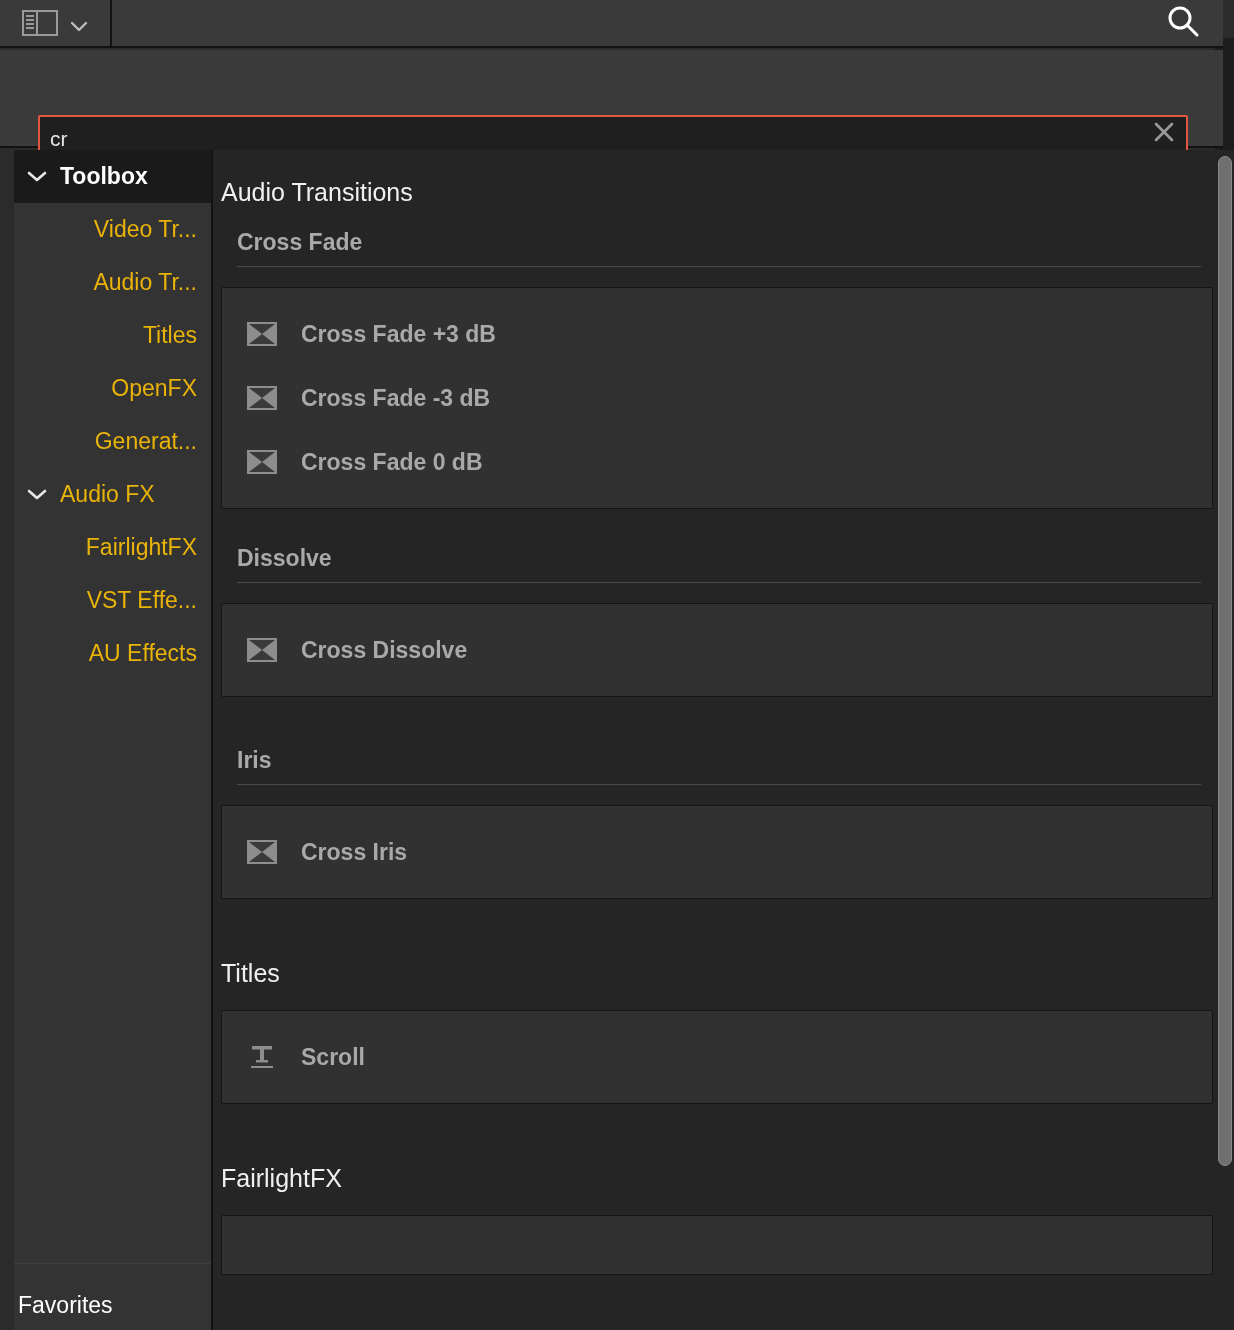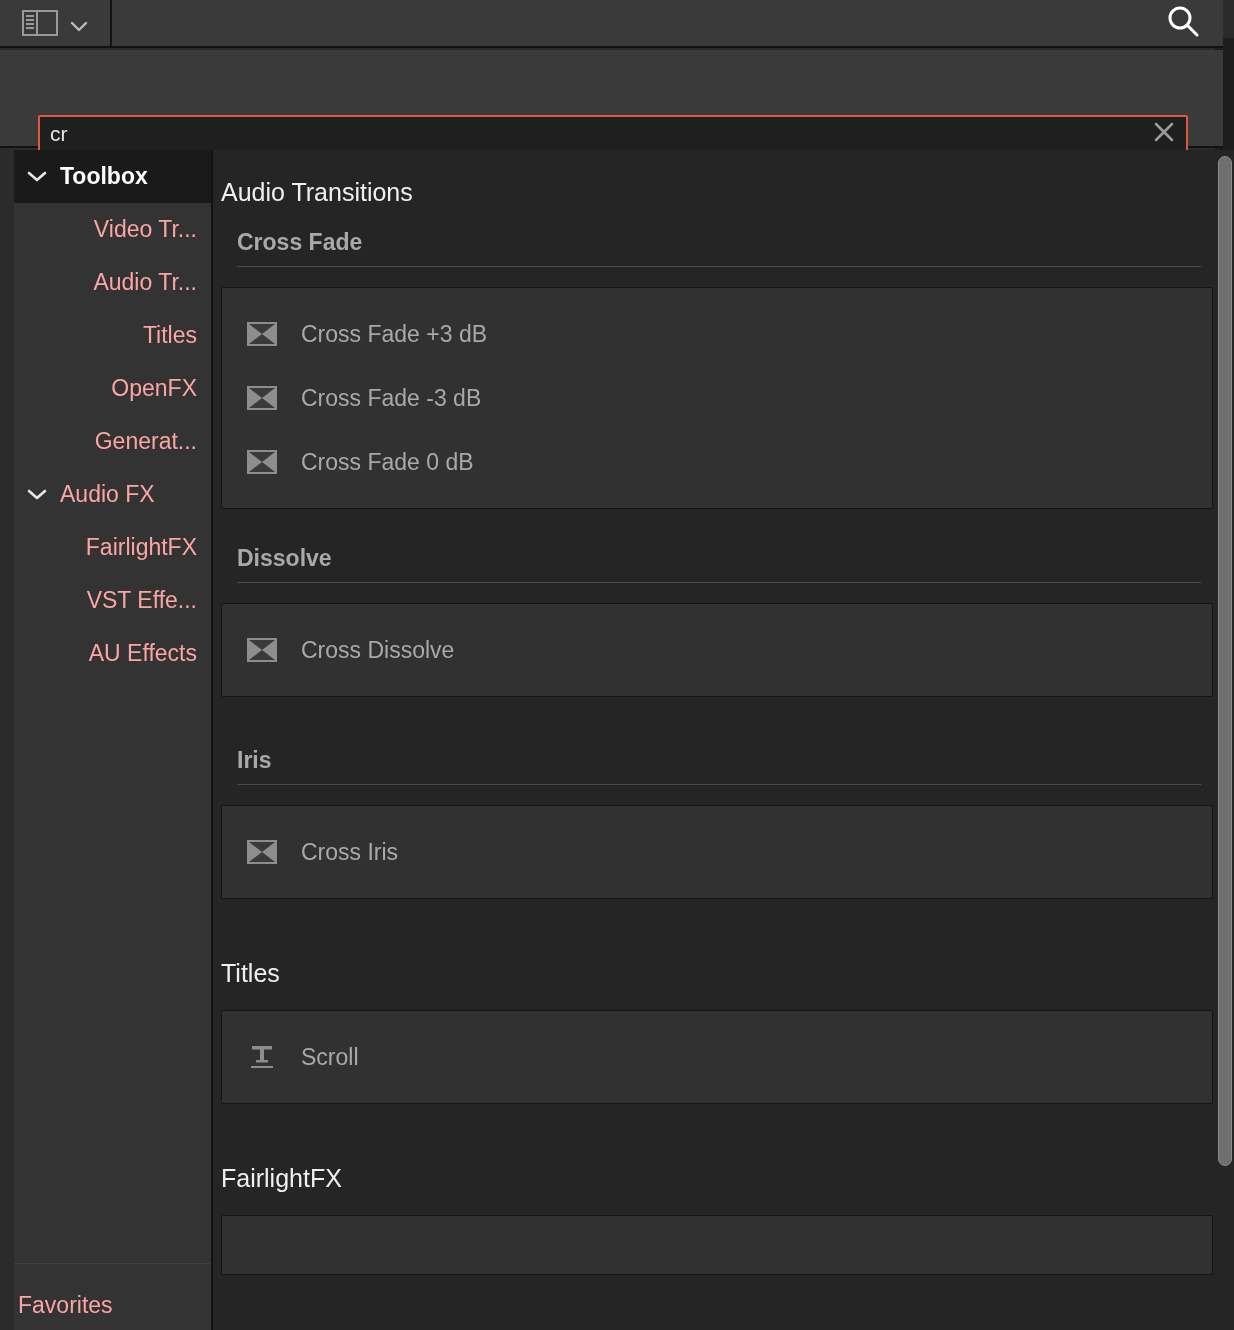--- a/index.html
+++ b/index.html
@@ -50,21 +50,21 @@
     position: absolute; top: 50px; left: 0; width: 1223px; height: 98px;
     background: #3a3a3a;
     border-bottom: 2px solid #121212;
   }
   .searchbox {
     position: absolute; left: 38px; top: 84px; width: 1150px; height: 38px;
     transform: translateY(-50%);
     background: #1f1f1f;
     border: 2px solid #e2573f;
     border-radius: 2px;
-    display: flex; align-items: center;
+    display: flex; align-items: flex-end;
   }
   .search-input {
     flex: 1;
     background: transparent; border: 0; outline: none;
     color: #e8e8e8;
     font-family: "Liberation Sans", sans-serif;
     font-size: 21px;
     padding: 0 12px 0 10px;
   }
   .search-clear {
@@ -91,38 +91,38 @@
     position: relative;
     padding-right: 8px;
   }
   .side-row.level0 { justify-content: flex-start; }
   .side-row .chev-slot {
     width: 46px; flex: 0 0 46px;
     display: flex; align-items: center; justify-content: center;
   }
   .side-row .side-label {
     flex: 1;
-    color: #fca5a5;
+    color: #eab308;
     font-size: 23px;
     white-space: nowrap;
     overflow: hidden;
     text-overflow: ellipsis;
     text-align: left;
   }
   .side-row.child { padding-left: 0; }
   .side-row.child .side-label { text-align: right; padding-right: 6px; }
   .side-row.noarrow .side-label { text-align: right; padding-right: 6px; }
   .side-row.selected { background: #1a1a1a; }
   .side-row.selected .side-label { color: #ffffff; font-weight: bold; }
 
   .side-spacer { flex: 1; }
   .favorites-wrap { border-top: 1px solid #3f3f3f; }
   .side-row.favorites { height: 66px; }
   .side-row.favorites .side-label {
-    text-align: left; color: #fca5a5; padding-left: 4px; margin-top: 16px;
+    text-align: left; color: #ffffff; padding-left: 4px; margin-top: 16px;
   }
 
   
   .content {
     flex: 1;
     background: #252525;
     position: relative;
     overflow: hidden;
     padding: 0 24px 0 0;
   }
@@ -158,21 +158,21 @@
     height: 64px;
     display: flex; align-items: center;
     padding-left: 25px;
   }
   .eff-icon {
     width: 30px; height: 24px; flex: 0 0 30px;
     display: flex; align-items: center; justify-content: center;
     margin-right: 24px;
   }
   .eff-label {
-    color: #a9a9a9; font-size: 23px; white-space: nowrap;
+    color: #a9a9a9; font-size: 23px; white-space: nowrap; font-weight: bold;
   }
   .gap-lg { height: 46px; }
   .gap-md { height: 32px; }
 
   
   .scrollbar-track {
     position: absolute; top: 0; right: 0; width: 24px; bottom: 0;
     background: #252525;
   }
   .scroll-thumb {

